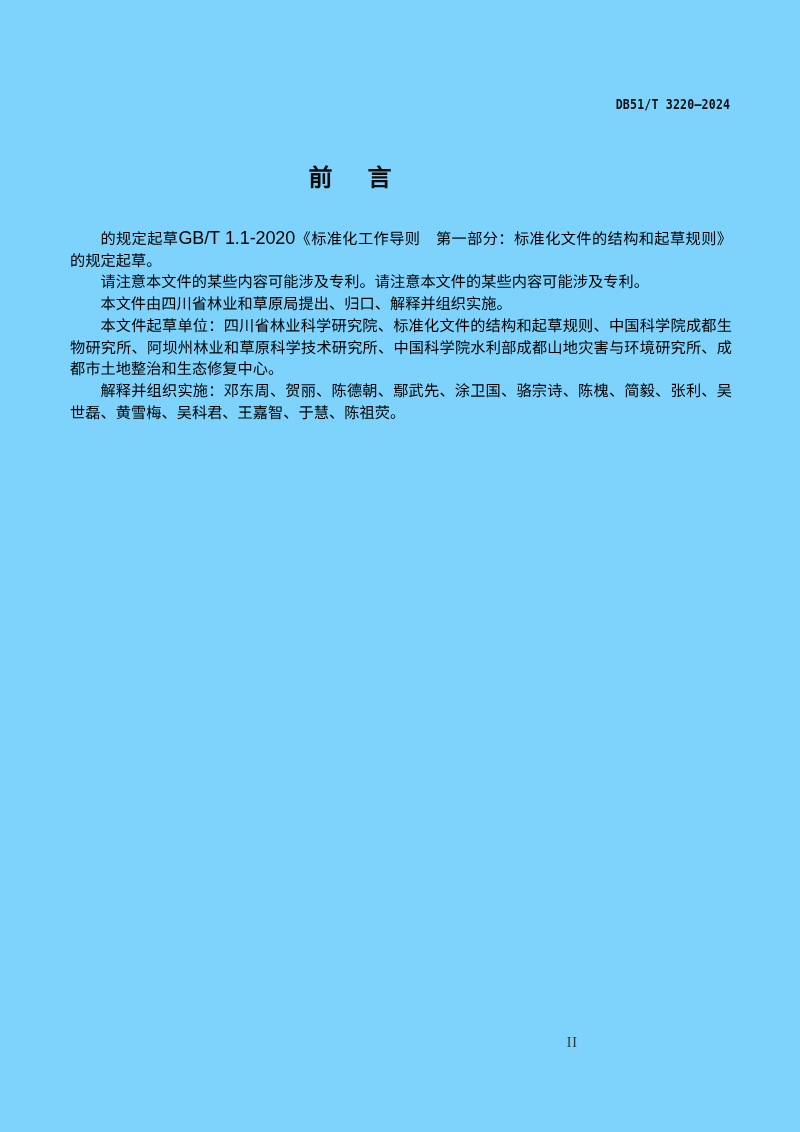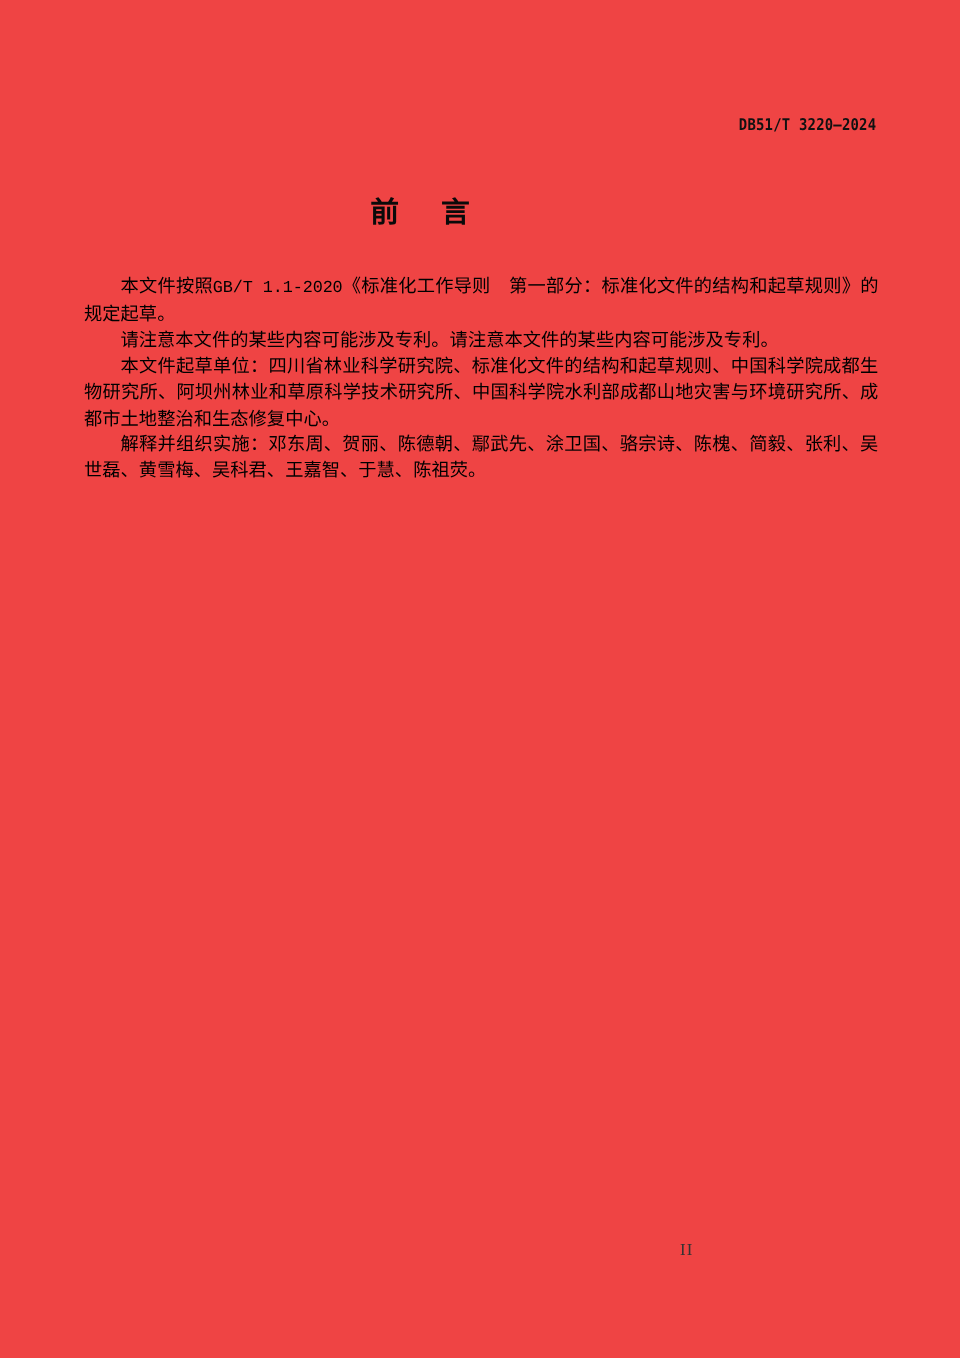--- a/index.html
+++ b/index.html
@@ -9,21 +9,21 @@
     background: #ffffff;
   }
   body {
     font-family: "Liberation Serif", "DejaVu Serif", serif;
     color: #000000;
   }
   .page {
     position: relative;
     width: 800px;
     height: 1132px;
-    background: #ef4444;
+    background: #7dd3fc;
     overflow: hidden;
     box-sizing: border-box;
   }
 
   
   .running-header {
     position: absolute;
     top: 96px;
     left: 70px;
     right: 70px;
@@ -73,22 +73,22 @@
     font-size: 15.2px;
     line-height: 21.7px;
     text-align: justify;
     text-justify: inter-ideograph;
     margin: 0;
     color: #000000;
     text-indent: 2em;
     letter-spacing: 0.05px;
   }
   .para .latin {
-    font-family: Liberation Mono, monospace;
-    font-size: 14px;
+    font-family: Liberation Sans, sans-serif;
+    font-size: 18px;
     letter-spacing: -0.1px;
   }
 
   
   .page-number {
     position: absolute;
     left: 0;
     width: 660px;
     top: 1035px;
     text-align: right;
@@ -108,24 +108,25 @@
   <div class="running-header">
     <div class="std-number">DB51/T 3220—2024</div>
   </div>
 
   <div class="section-title">
     <span>前</span><span class="gap"></span><span>言</span>
   </div>
 
   <div class="body-block">
 
-    <p class="para"><span>本文件按照</span><span class="latin">GB/T 1.1-2020</span><span>《标准化工作导则　第一部分：标准化文件的结构和起草规则》的规定起草。</span></p>
+    <p class="para"><span>的规定起草</span><span class="latin">GB/T 1.1-2020</span><span>《标准化工作导则　第一部分：标准化文件的结构和起草规则》的规定起草。</span></p>
 
     <p class="para">请注意本文件的某些内容可能涉及专利。请注意本文件的某些内容可能涉及专利。</p>
 
+    <p class="para">本文件由四川省林业和草原局提出、归口、解释并组织实施。</p>
 
     <p class="para">本文件起草单位：四川省林业科学研究院、标准化文件的结构和起草规则、中国科学院成都生物研究所、阿坝州林业和草原科学技术研究所、中国科学院水利部成都山地灾害与环境研究所、成都市土地整治和生态修复中心。</p>
 
     <p class="para">解释并组织实施：邓东周、贺丽、陈德朝、鄢武先、涂卫国、骆宗诗、陈槐、简毅、张利、吴世磊、黄雪梅、吴科君、王嘉智、于慧、陈祖荧。</p>
 
   </div>
 
   <div class="page-number">II</div>
 
 </div>

